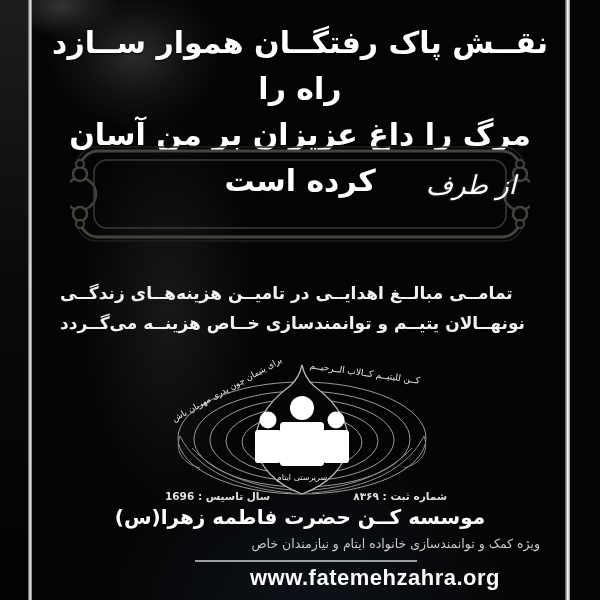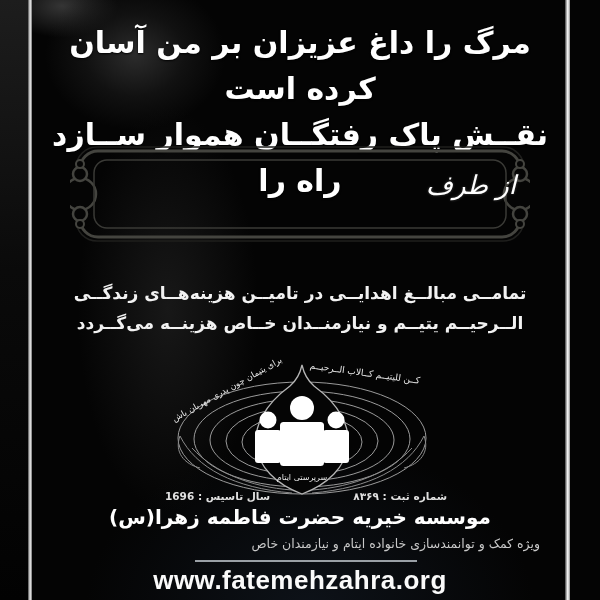--- a/index.html
+++ b/index.html
@@ -24,52 +24,52 @@
 
   .poem{ position:absolute; left:40px; top:20px; width:520px; text-align:center;
     direction:rtl; color:#fff; font-weight:bold; font-size:30px; line-height:46px;
     text-shadow:0 1px 2px rgba(0,0,0,.9); }
 
   .from-frame{ position:absolute; left:70px; top:144px; }
   .from-label{ position:absolute; left:420px; top:170px; width:96px; text-align:right;
     direction:rtl; color:#fff; font-size:26px; font-style:italic;
     font-family:"DejaVu Sans", sans-serif; text-shadow:0 0 3px rgba(255,255,255,.25); }
 
-  .donation{ position:absolute; left:60px; top:278px; width:480px; text-align:center;
+  .donation{ position:absolute; left:60px; top:278px; width:480px; text-align:left;
     direction:rtl; color:#f2f2f2; font-weight:bold; font-size:17px; line-height:30px; }
 
   .logo{ position:absolute; left:172px; top:356px; }
 
   .reg-row{ position:absolute; left:165px; top:490px; width:282px;
     display:flex; justify-content:space-between; direction:rtl;
     color:#e0e0e0; font-size:10.5px; font-weight:bold; }
 
   .org-name{ position:absolute; left:60px; top:505px; width:480px; text-align:center;
     direction:rtl; color:#fff; font-weight:bold; font-size:20px; }
   .org-tagline{ position:absolute; left:60px; top:536px; width:480px; text-align:right;
     direction:rtl; color:#c9c9c9; font-size:12.5px; }
 
   .divider{ position:absolute; left:195px; top:560px; width:222px; height:2px;
     background:#9aa0a6; }
-  .website{ position:absolute; left:100px; top:565px; width:400px; text-align:center;
-    font-family:"Liberation Sans", sans-serif; font-weight:bold; font-size:26px;
+  .website{ position:absolute; left:100px; top:565px; width:400px; text-align:right;
+    font-family:"Liberation Sans", sans-serif; font-weight:bold; font-size:22px;
     color:#fafafa; text-decoration:none; display:block; letter-spacing:.5px; }
 </style>
 </head>
 <body>
 
 <div class="canvas">
 
   <div class="left-margin"></div>
   <div class="vline left"></div>
   <div class="vline right"></div>
 
   <div class="poem">
+    <div>نقــش پاک رفتگــان هموار ســازد راه را</div>
     <div>مرگ را داغ عزیزان بر من آسان کرده است</div>
-    <div>نقــش پاک رفتگــان هموار ســازد راه را</div>
   </div>
 
   <svg class="from-frame" width="460" height="100" viewBox="0 0 460 100">
     <rect x="6" y="3" width="448" height="94" rx="21" fill="none" stroke="#1f1f1d" stroke-width="1.5"></rect>
     <rect x="10" y="7" width="440" height="86" rx="18" fill="none" stroke="#44443f" stroke-width="3"></rect>
 
     <circle cx="10" cy="50" r="16" fill="#050505" stroke="#44443f" stroke-width="2.5"></circle>
     <circle cx="10" cy="30" r="7" fill="#050505" stroke="#44443f" stroke-width="2.5"></circle>
     <circle cx="10" cy="70" r="7" fill="#050505" stroke="#44443f" stroke-width="2.5"></circle>
     <circle cx="10" cy="20" r="4" fill="#050505" stroke="#44443f" stroke-width="2"></circle>
@@ -79,21 +79,21 @@
     <circle cx="450" cy="30" r="7" fill="#050505" stroke="#44443f" stroke-width="2.5"></circle>
     <circle cx="450" cy="70" r="7" fill="#050505" stroke="#44443f" stroke-width="2.5"></circle>
     <circle cx="450" cy="20" r="4" fill="#050505" stroke="#44443f" stroke-width="2"></circle>
     <circle cx="450" cy="80" r="4" fill="#050505" stroke="#44443f" stroke-width="2"></circle>
     <rect x="24" y="16" width="412" height="68" rx="13" fill="none" stroke="#3a3a36" stroke-width="1.5"></rect>
   </svg>
   <div class="from-label">از طرف</div>
 
   <div class="donation">
     <div>تمامــی مبالــغ اهدایــی در تامیــن هزینه‌هــای زندگــی</div>
-    <div>الــرحیــم یتیــم و نیازمنــدان خــاص هزینــه می‌گــردد</div>
+    <div>نونهــالان یتیــم و توانمندسازی خــاص هزینــه می‌گــردد</div>
   </div>
 
   <svg class="logo" width="260" height="146" viewBox="0 0 260 146">
 
     <g fill="none" stroke="#9a9a9a" stroke-width="1">
       <ellipse cx="130" cy="82" rx="124" ry="56"></ellipse>
       <ellipse cx="130" cy="83" rx="108" ry="48"></ellipse>
       <ellipse cx="130" cy="84" rx="92" ry="41"></ellipse>
       <ellipse cx="130" cy="85" rx="76" ry="34"></ellipse>
       <ellipse cx="130" cy="86" rx="60" ry="28"></ellipse>
@@ -122,19 +122,19 @@
     <text x="130" y="124" text-anchor="middle" font-size="8" fill="#e8e8e8" direction="rtl">سرپرستی ایتام</text>
     <text x="193" y="20" text-anchor="middle" font-size="9" fill="#eaeaea" direction="rtl" transform="rotate(8 193 17)">کــن للیتیــم کــالاب الــرحیــم</text>
     <text x="55" y="36" text-anchor="middle" font-size="8.5" fill="#eaeaea" direction="rtl" transform="rotate(-29 55 33)">برای یتیمان چون پدری مهربان باش</text>
   </svg>
 
   <div class="reg-row">
     <span>شماره ثبت : ۸۳۶۹</span>
     <span>سال تاسیس : 1696</span>
   </div>
 
-  <div class="org-name">موسسه خیریه حضرت فاطمه زهرا(س)</div>
+  <div class="org-name">موسسه کــن حضرت فاطمه زهرا(س)</div>
   <div class="org-tagline">ویژه کمک و توانمندسازی خانواده ایتام و نیازمندان خاص</div>
 
   <div class="divider"></div>
   <a class="website" href="#">www.fatemehzahra.org</a>
 
 </div>
 
 </body></html>

